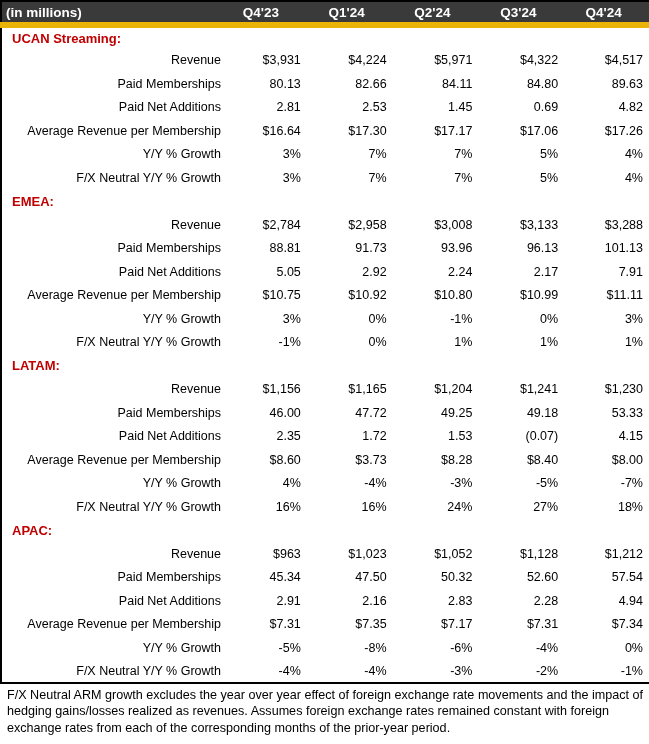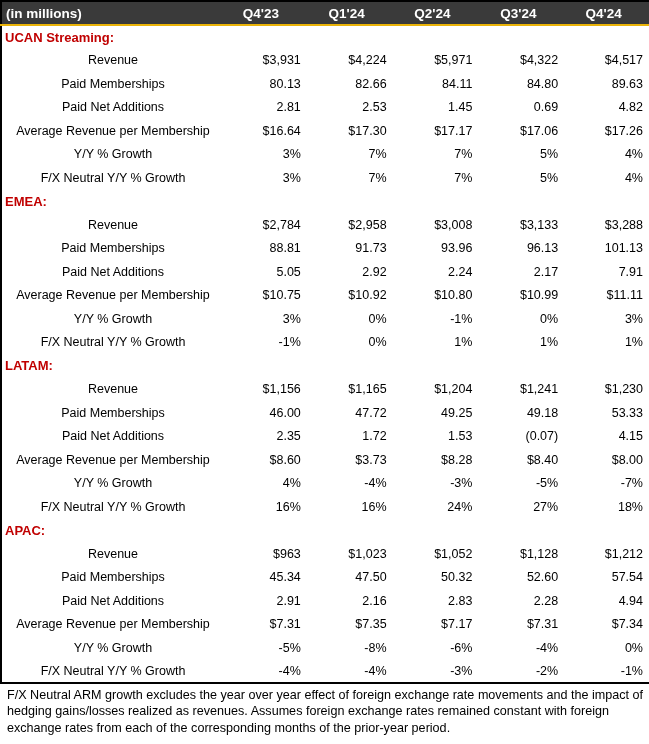--- a/index.html
+++ b/index.html
@@ -22,40 +22,40 @@
   }
   table.tbl col.c-label { width: 220px; }
   table.tbl col.c-num { width: 85.8px; }
   thead th {
     background: #3a3a3a;
     color: #ffffff;
     font-weight: bold;
     font-size: 13.5px;
     height: 24px;
     vertical-align: middle;
-    border-bottom: 2px solid #eab308;
+    border-bottom: 6px solid #eab308;
     white-space: nowrap;
   }
   thead th.lbl { text-align: left; padding-left: 4px; }
   thead th.num { padding-right: 6px; }
   tbody td {
     height: 23.5px;
     vertical-align: middle;
     font-size: 12.5px;
     white-space: nowrap;
     background: #ffffff;
   }
   td.section-title {
     color: #c00000;
     font-weight: bold;
     font-size: 13px;
     text-align: left;
-    padding-left: 3px;
-  }
-  td.lbl { text-align: center; padding-left: 3px; }
+    padding-left: 10px;
+  }
+  td.lbl { text-align: right; padding-left: 3px; }
   td.num { text-align: right; padding-right: 6px; }
   tr.italic td { }
   .footnote {
     font-size: 12.6px;
     line-height: 1.3;
     padding: 3px 4px 0 7px;
     color: #000000;
   }
 </style>
 </head>

